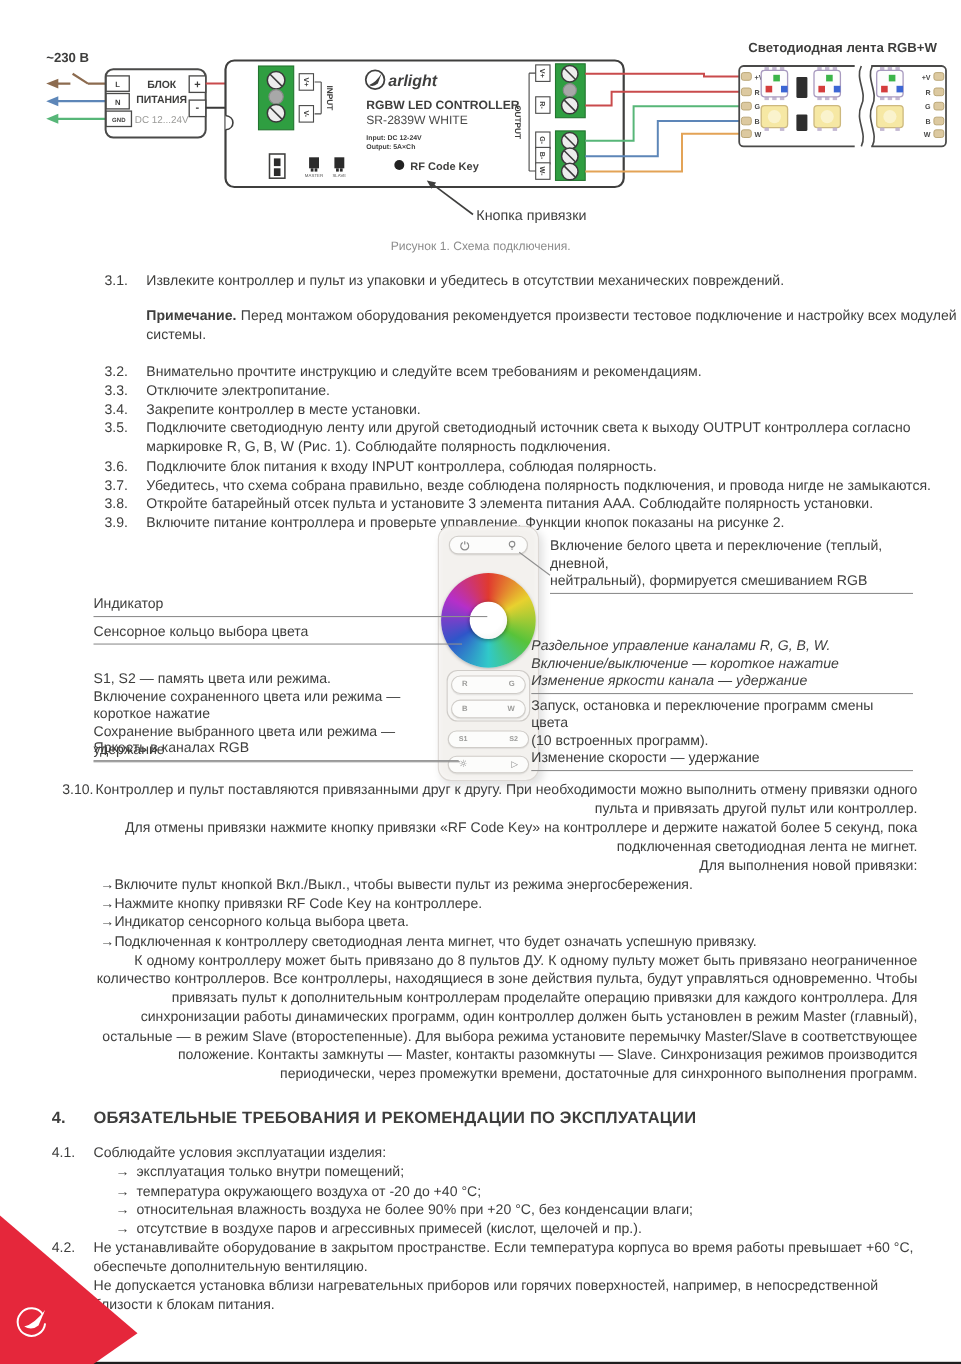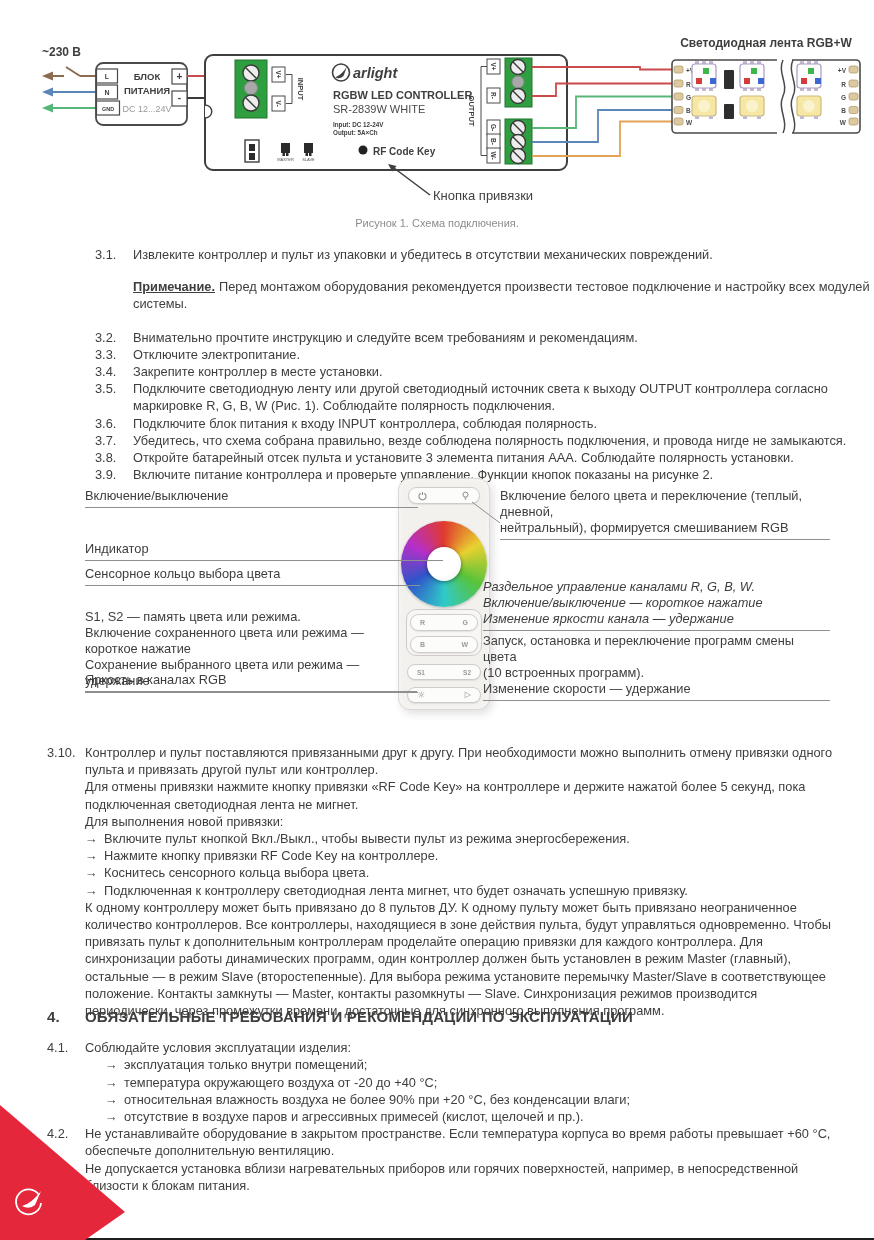--- a/index.html
+++ b/index.html
@@ -5,21 +5,21 @@
   html,body{margin:0;padding:0;}
   body{width:874px;height:1240px;position:relative;background:#fff;overflow:hidden;
        font-family:"Liberation Sans",sans-serif;color:#3e3e3d;}
   svg{font-family:"Liberation Sans",sans-serif;}
   
   .sec{position:absolute;left:0;width:874px;font-size:12.8px;line-height:17.2px;color:#3e3e3d;}
   .item{display:flex;padding-left:47px;padding-right:40px;}
   .item .num{width:38px;flex:none;}
   .item .body{flex:1;}
   .note{margin:15px 0 16px 85px;padding-right:44px;}
-  .note-label{font-weight:bold;margin-right:4px;text-decoration:underline;}
+  .note-label{font-weight:bold;margin-right:4px;}
   .mb14{margin-bottom:14px;}
   .b-row{display:flex;}
   .b-glyph{width:19px;flex:none;font-weight:bold;}
   .indent{margin-left:20px;}
   .h4{display:flex;padding-left:47px;font-size:15px;font-weight:bold;letter-spacing:.2px;margin-bottom:14px;}
   .h4 .num{width:38px;flex:none;}
   
   #figure2{position:absolute;top:475px;left:0;width:874px;height:235px;}
   .f2l,.f2r{position:absolute;border-bottom:1px solid #8f8f8f;padding-bottom:3px;
             font-size:12.8px;line-height:16px;color:#3e3e3d;z-index:2;}
@@ -310,23 +310,20 @@
     <div class="body">Откройте батарейный отсек пульта и установите 3 элемента питания AAA. Соблюдайте полярность установки.</div>
   </div>
   <div class="item">
     <span class="num">3.9.</span>
     <div class="body">Включите питание контроллера и проверьте управление. Функции кнопок показаны на рисунке 2.</div>
   </div>
 </div>
 
 <div id="figure2">
 
-  <div class="f2l" style="left:85px;top:13px;width:333px;">
-    <span>Включение/выключение</span>
-  </div>
   <div class="f2l" style="left:85px;top:66px;width:358px;">
     <span>Индикатор</span>
   </div>
   <div class="f2l" style="left:85px;top:91px;width:335px;">
     <span>Сенсорное кольцо выбора цвета</span>
   </div>
   <div class="f2l" style="left:85px;top:134px;width:333px;">
     <span>S1, S2 — память цвета или режима.</span>
     <span>Включение сохраненного цвета или режима — короткое нажатие</span>
     <span>Сохранение выбранного цвета или режима — удержание</span>
@@ -380,38 +377,38 @@
       <span class="bl" style="font-size:6.5px;">S1</span>
       <span class="bl" style="font-size:6.5px;">S2</span>
     </div>
     <div class="pill" style="left:8px;top:208px;width:74px;height:16px;">
       <span class="glyph-ic">☼</span>
       <span class="glyph-ic" style="font-size:8px;">▷</span>
     </div>
   </div>
 </div>
 
-<div class="sec" id="section310" style="top:744px;">
+<div class="sec" id="section310" style="top:709px;text-align:right;">
   <div class="item">
     <span class="num">3.10.</span>
     <div class="body">
       <div>Контроллер и пульт поставляются привязанными друг к другу. При необходимости можно выполнить отмену привязки одного пульта и привязать другой пульт или контроллер.</div>
       <div>Для отмены привязки нажмите кнопку привязки «RF Code Key» на контроллере и держите нажатой более 5 секунд, пока подключенная светодиодная лента не мигнет.</div>
       <div>Для выполнения новой привязки:</div>
       <div class="b-row">
         <span class="b-glyph">→</span>
         <span>Включите пульт кнопкой Вкл./Выкл., чтобы вывести пульт из режима энергосбережения.</span>
       </div>
       <div class="b-row">
         <span class="b-glyph">→</span>
         <span>Нажмите кнопку привязки RF Code Key на контроллере.</span>
       </div>
       <div class="b-row">
         <span class="b-glyph">→</span>
-        <span>Коснитесь сенсорного кольца выбора цвета.</span>
+        <span>Индикатор сенсорного кольца выбора цвета.</span>
       </div>
       <div class="b-row">
         <span class="b-glyph">→</span>
         <span>Подключенная к контроллеру светодиодная лента мигнет, что будет означать успешную привязку.</span>
       </div>
       <div>К одному контроллеру может быть привязано до 8 пультов ДУ. К одному пульту может быть привязано неограниченное количество контроллеров. Все контроллеры, находящиеся в зоне действия пульта, будут управляться одновременно. Чтобы привязать пульт к дополнительным контроллерам проделайте операцию привязки для каждого контроллера. Для синхронизации работы динамических программ, один контроллер должен быть установлен в режим Master (главный), остальные — в режим Slave (второстепенные). Для выбора режима установите перемычку Master/Slave в соответствующее положение. Контакты замкнуты — Master, контакты разомкнуты — Slave. Синхронизация режимов производится периодически, через промежутки времени, достаточные для синхронного выполнения программ.</div>
     </div>
   </div>
 </div>
 

